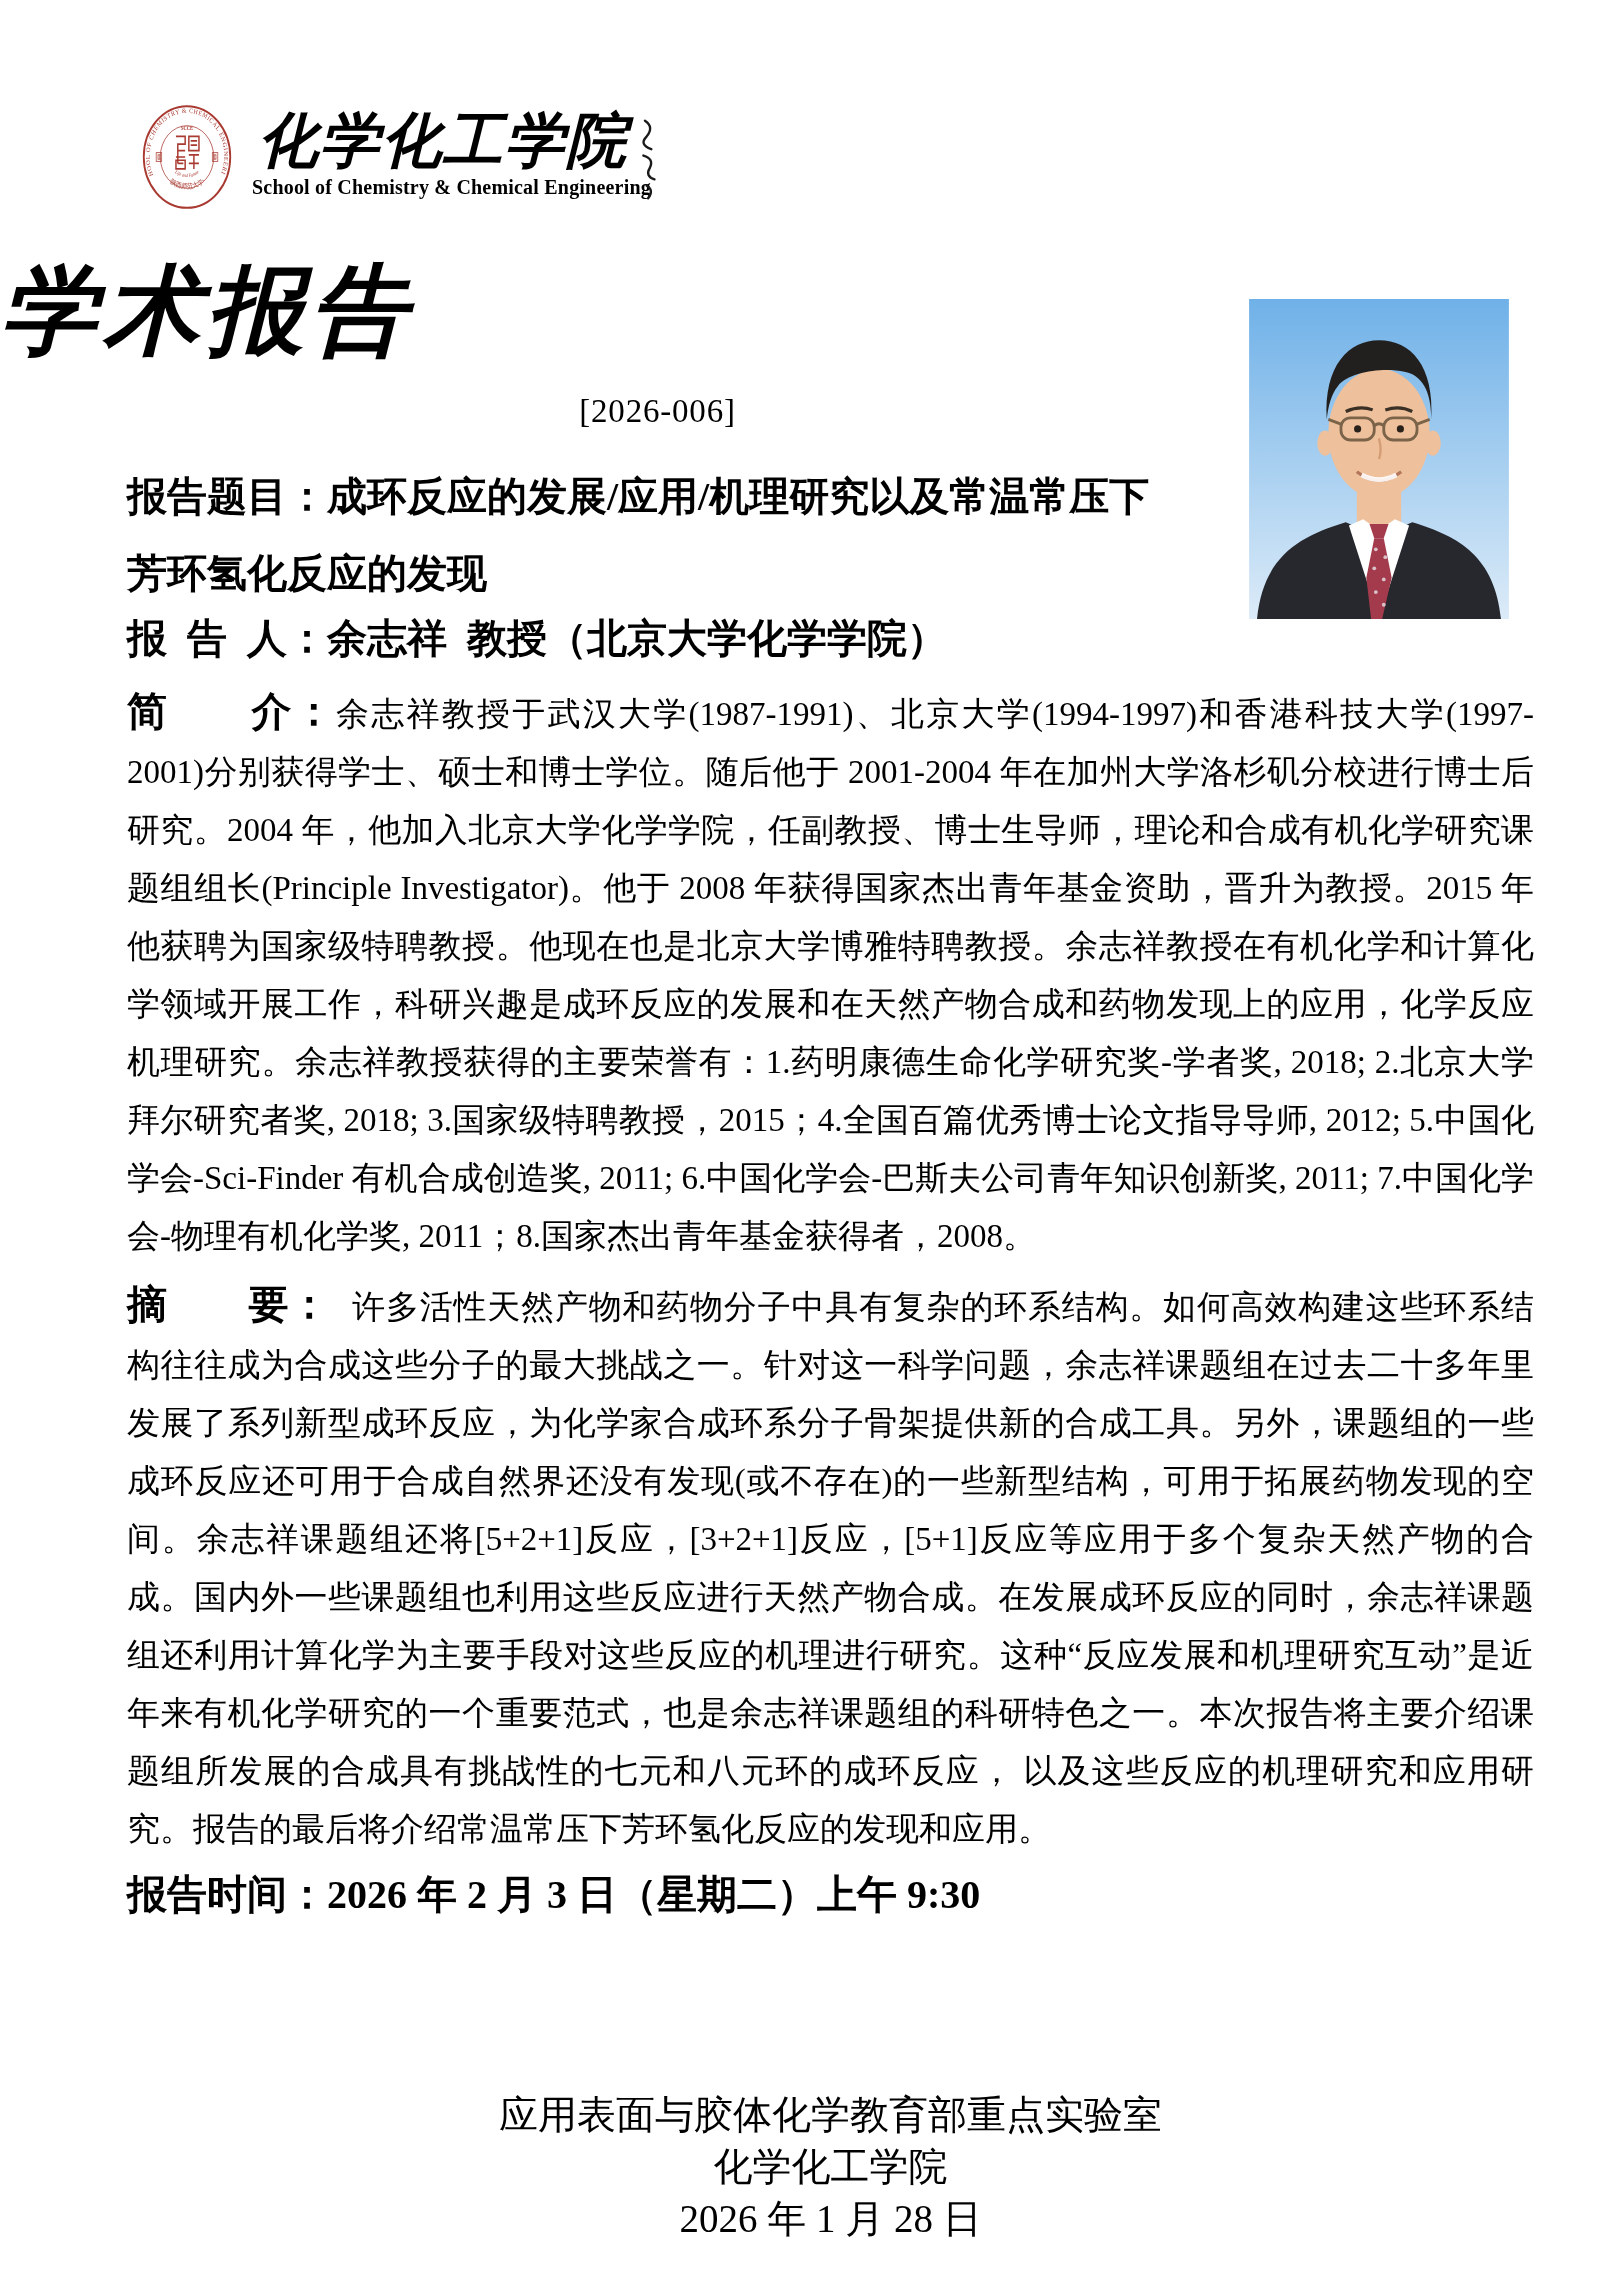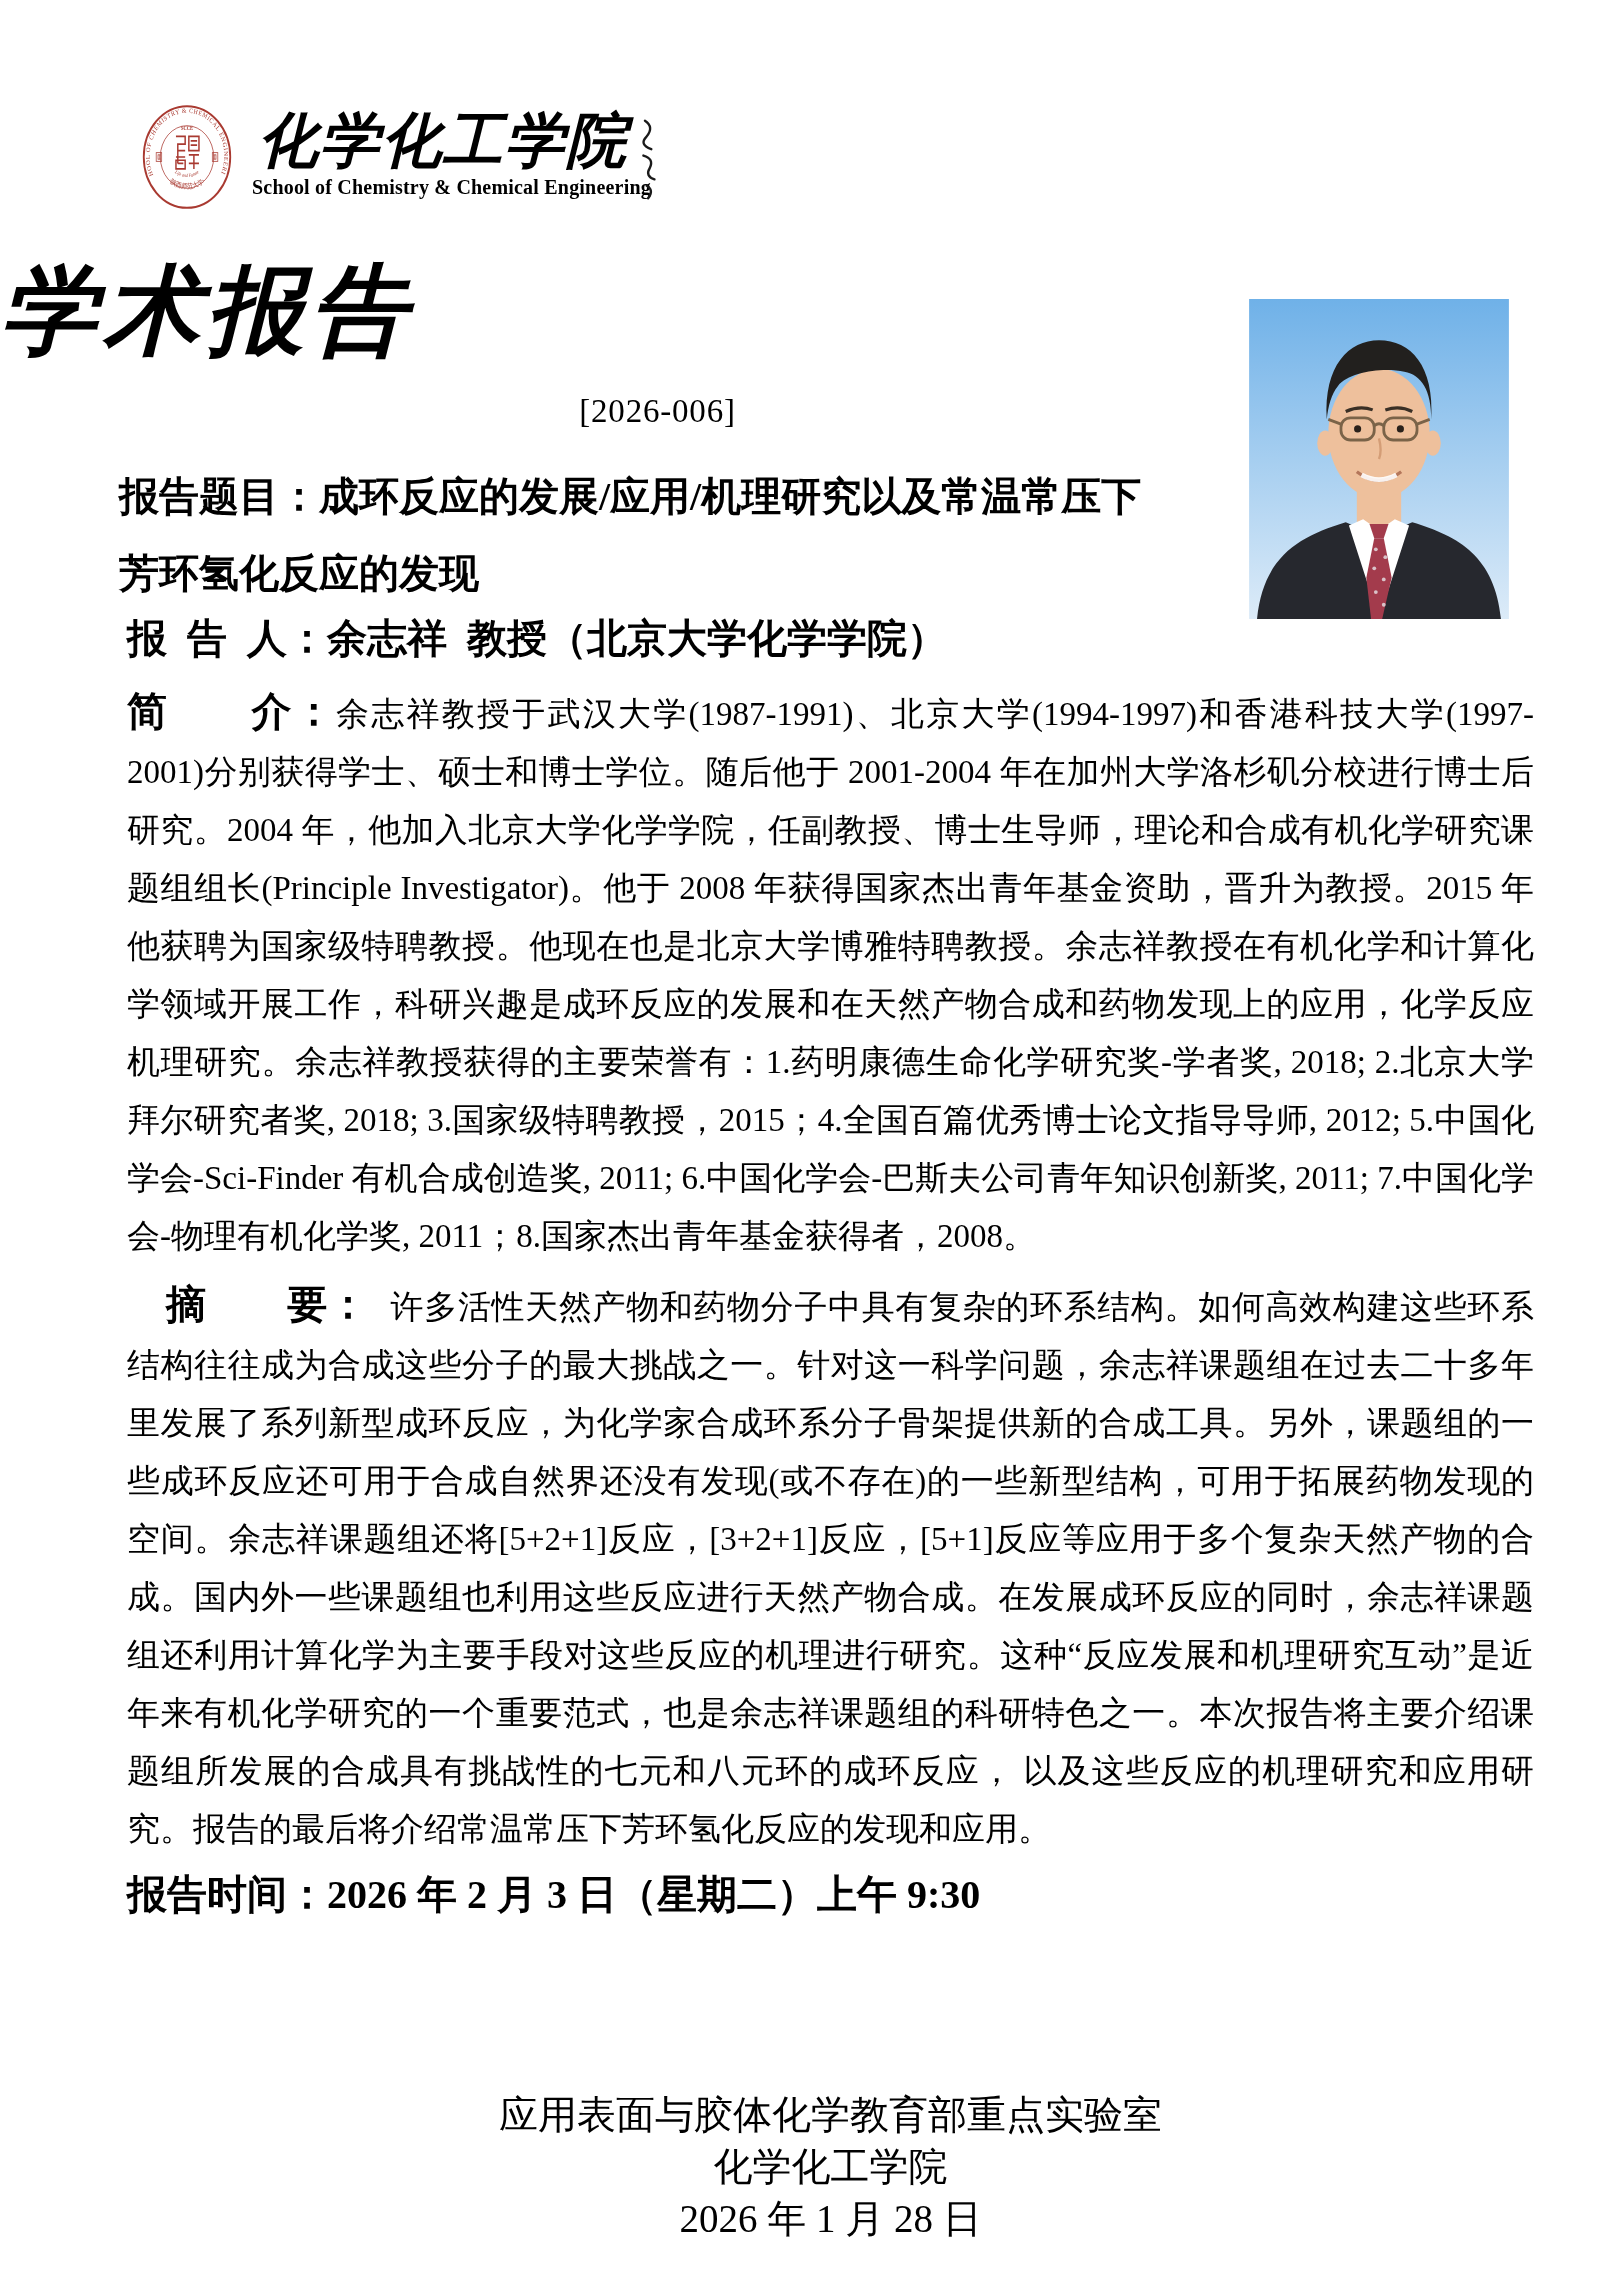--- a/index.html
+++ b/index.html
@@ -32,35 +32,35 @@
     letter-spacing:6.3px;
   }
   .seminar-number{
     position:absolute;left:0;top:393px;width:1315px;
     text-align:center;font-size:33px;letter-spacing:0.8px;
   }
   
   .photo{position:absolute;left:1249px;top:299px;width:260px;height:320px;}
   
   .topic{
-    position:absolute;left:119px;top:458px;width:1023px;margin:0;
+    position:absolute;left:127px;top:458px;width:1023px;margin:0;
     font-size:40px;line-height:77px;font-weight:bold;
   }
   .speaker{
     position:absolute;left:127px;top:607px;width:1189px;margin:0;
     font-size:40px;line-height:63px;font-weight:bold;white-space:nowrap;
   }
   .para{
     position:absolute;left:127px;width:1407px;margin:0;
     font-size:33px;line-height:58px;text-align:justify;
   }
   .para-bio{top:683px;}
   .para-abstract{top:1276px;}
   .para-label{font-size:40px;font-weight:bold;}
-  .para-label.gap-after{margin-right:22px;margin-left:39px;}
+  .para-label.gap-after{margin-right:22px;}
   .sched{
     position:absolute;left:127px;width:1347px;margin:0;
     font-size:40px;line-height:62px;font-weight:bold;white-space:nowrap;
   }
   .sched-time{top:1864px;}
   .sched-venue{top:1934px;}
   .welcome{
     position:absolute;left:127px;top:1988px;width:1407px;
     text-align:center;font-size:68px;font-weight:bold;font-style:italic;
     letter-spacing:4px;white-space:nowrap;

